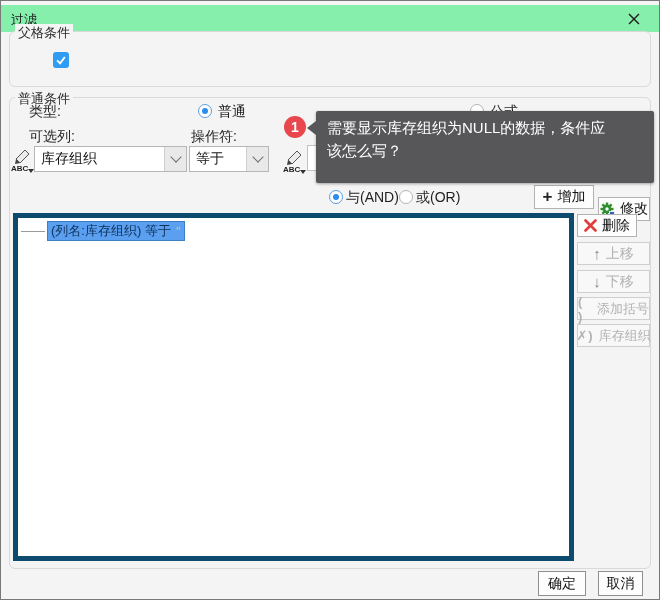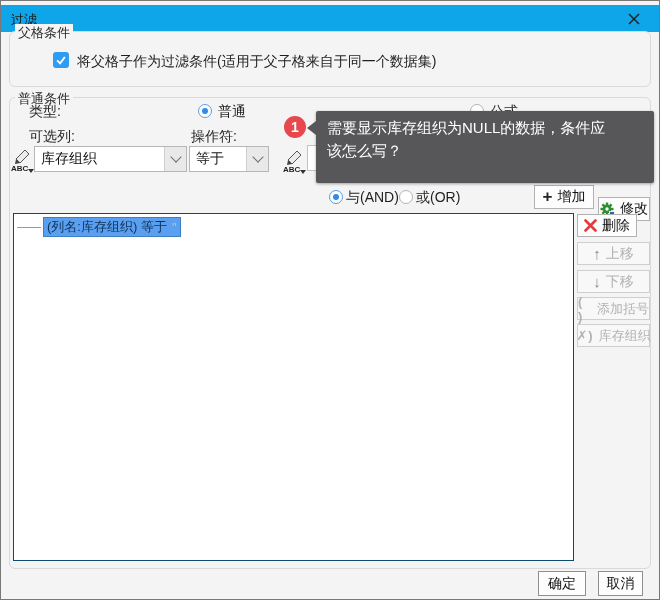--- a/index.html
+++ b/index.html
@@ -8,21 +8,21 @@
     font-family:"Liberation Sans","DejaVu Sans",sans-serif;
     background:#e9e9ea;
   }
   #dialog {
     position:relative; width:660px; height:600px;
     background:#f4f4f5; border:1px solid #787878; overflow:hidden;
   }
   
   .titlebar {
     position:absolute; left:0; top:4px; width:100%; height:27px;
-    background:#0ea5e9;
+    background:#86efac;
   }
   .title-text { position:absolute; left:10px; top:6px; font-size:13px; color:#1a1a1a; }
   .close-btn { position:absolute; right:16px; top:5px; width:18px; height:18px;
     display:flex; align-items:center; justify-content:center; cursor:pointer; }
   
   .groupbox {
     position:absolute; border:1px solid #d9d9da; border-radius:6px; background:#f4f4f5;
   }
   .group-label {
     position:absolute; font-size:13px; color:#2b2b2b; background:#f4f4f5; padding:0 3px; white-space:nowrap;
@@ -62,21 +62,21 @@
     font-size:14px; color:#111; cursor:pointer;
   }
   .btn .lbl { white-space:nowrap; }
   .btn.disabled { color:#b2b2b2; border-color:#cfcfcf; background:#f8f8f8; cursor:default; }
   .plus-glyph { font-size:17px; font-weight:bold; color:#222; line-height:1; margin-top:-2px; }
   .arrow-glyph { font-size:15px; color:#8b8b8b; line-height:1; }
   .paren-glyph { font-size:13px; color:#b2b2b2; font-weight:bold; letter-spacing:1px; }
   .footer-btn { border:1px solid #8f8f8f; background:#fdfdfd; font-size:14px; }
   
   .listbox {
-    position:absolute; background:#ffffff; border:1px solid #0c4a6e; overflow:hidden;
+    position:absolute; background:#ffffff; border:5px solid #0c4a6e; overflow:hidden;
   }
   .list-row { position:relative; height:22px; margin-top:2px; }
   .tree-dash { position:absolute; left:3px; top:11px; width:24px; height:1px; background:#9a9a9a; }
   .sel-item {
     position:absolute; left:29px; top:1px; height:20px;
     background:#5b9ff0; border:1px solid #3d7fc1;
     display:flex; align-items:center; padding:0 3px;
     font-size:13px; color:#0e3159; white-space:nowrap;
   }
   .sel-item .quote { color:#e8c06a; margin-left:5px; }
@@ -113,21 +113,20 @@
   </div>
 
   <div class="groupbox" style="left:8px; top:30px; width:642px; height:56px;"></div>
   <span class="group-label" style="left:14px; top:23px;">父格条件</span>
 
   <span class="checkbox" style="left:52px; top:51px;">
     <svg width="12" height="12" viewBox="0 0 14 14">
       <polyline points="2.5,7.5 6,11 11.5,3.5" fill="none" stroke="#fff" stroke-width="2.2"></polyline>
     </svg>
   </span>
-  <span class="label14" style="left:76px; top:52px;">将父格子作为过滤条件(适用于父子格来自于同一个数据集)</span>
 
   <div class="groupbox" style="left:8px; top:96px; width:642px; height:472px;"></div>
   <span class="group-label" style="left:14px; top:89px;">普通条件</span>
 
   <span class="label14" style="left:28px; top:102px;">类型:</span>
   <span class="radio sel" style="left:197px; top:103px;"></span>
   <span class="label14" style="left:217px; top:102px;">普通</span>
   <span class="radio unsel" style="left:469px; top:103px;"></span>
   <span class="label14" style="left:489px; top:102px;">公式</span>
 

